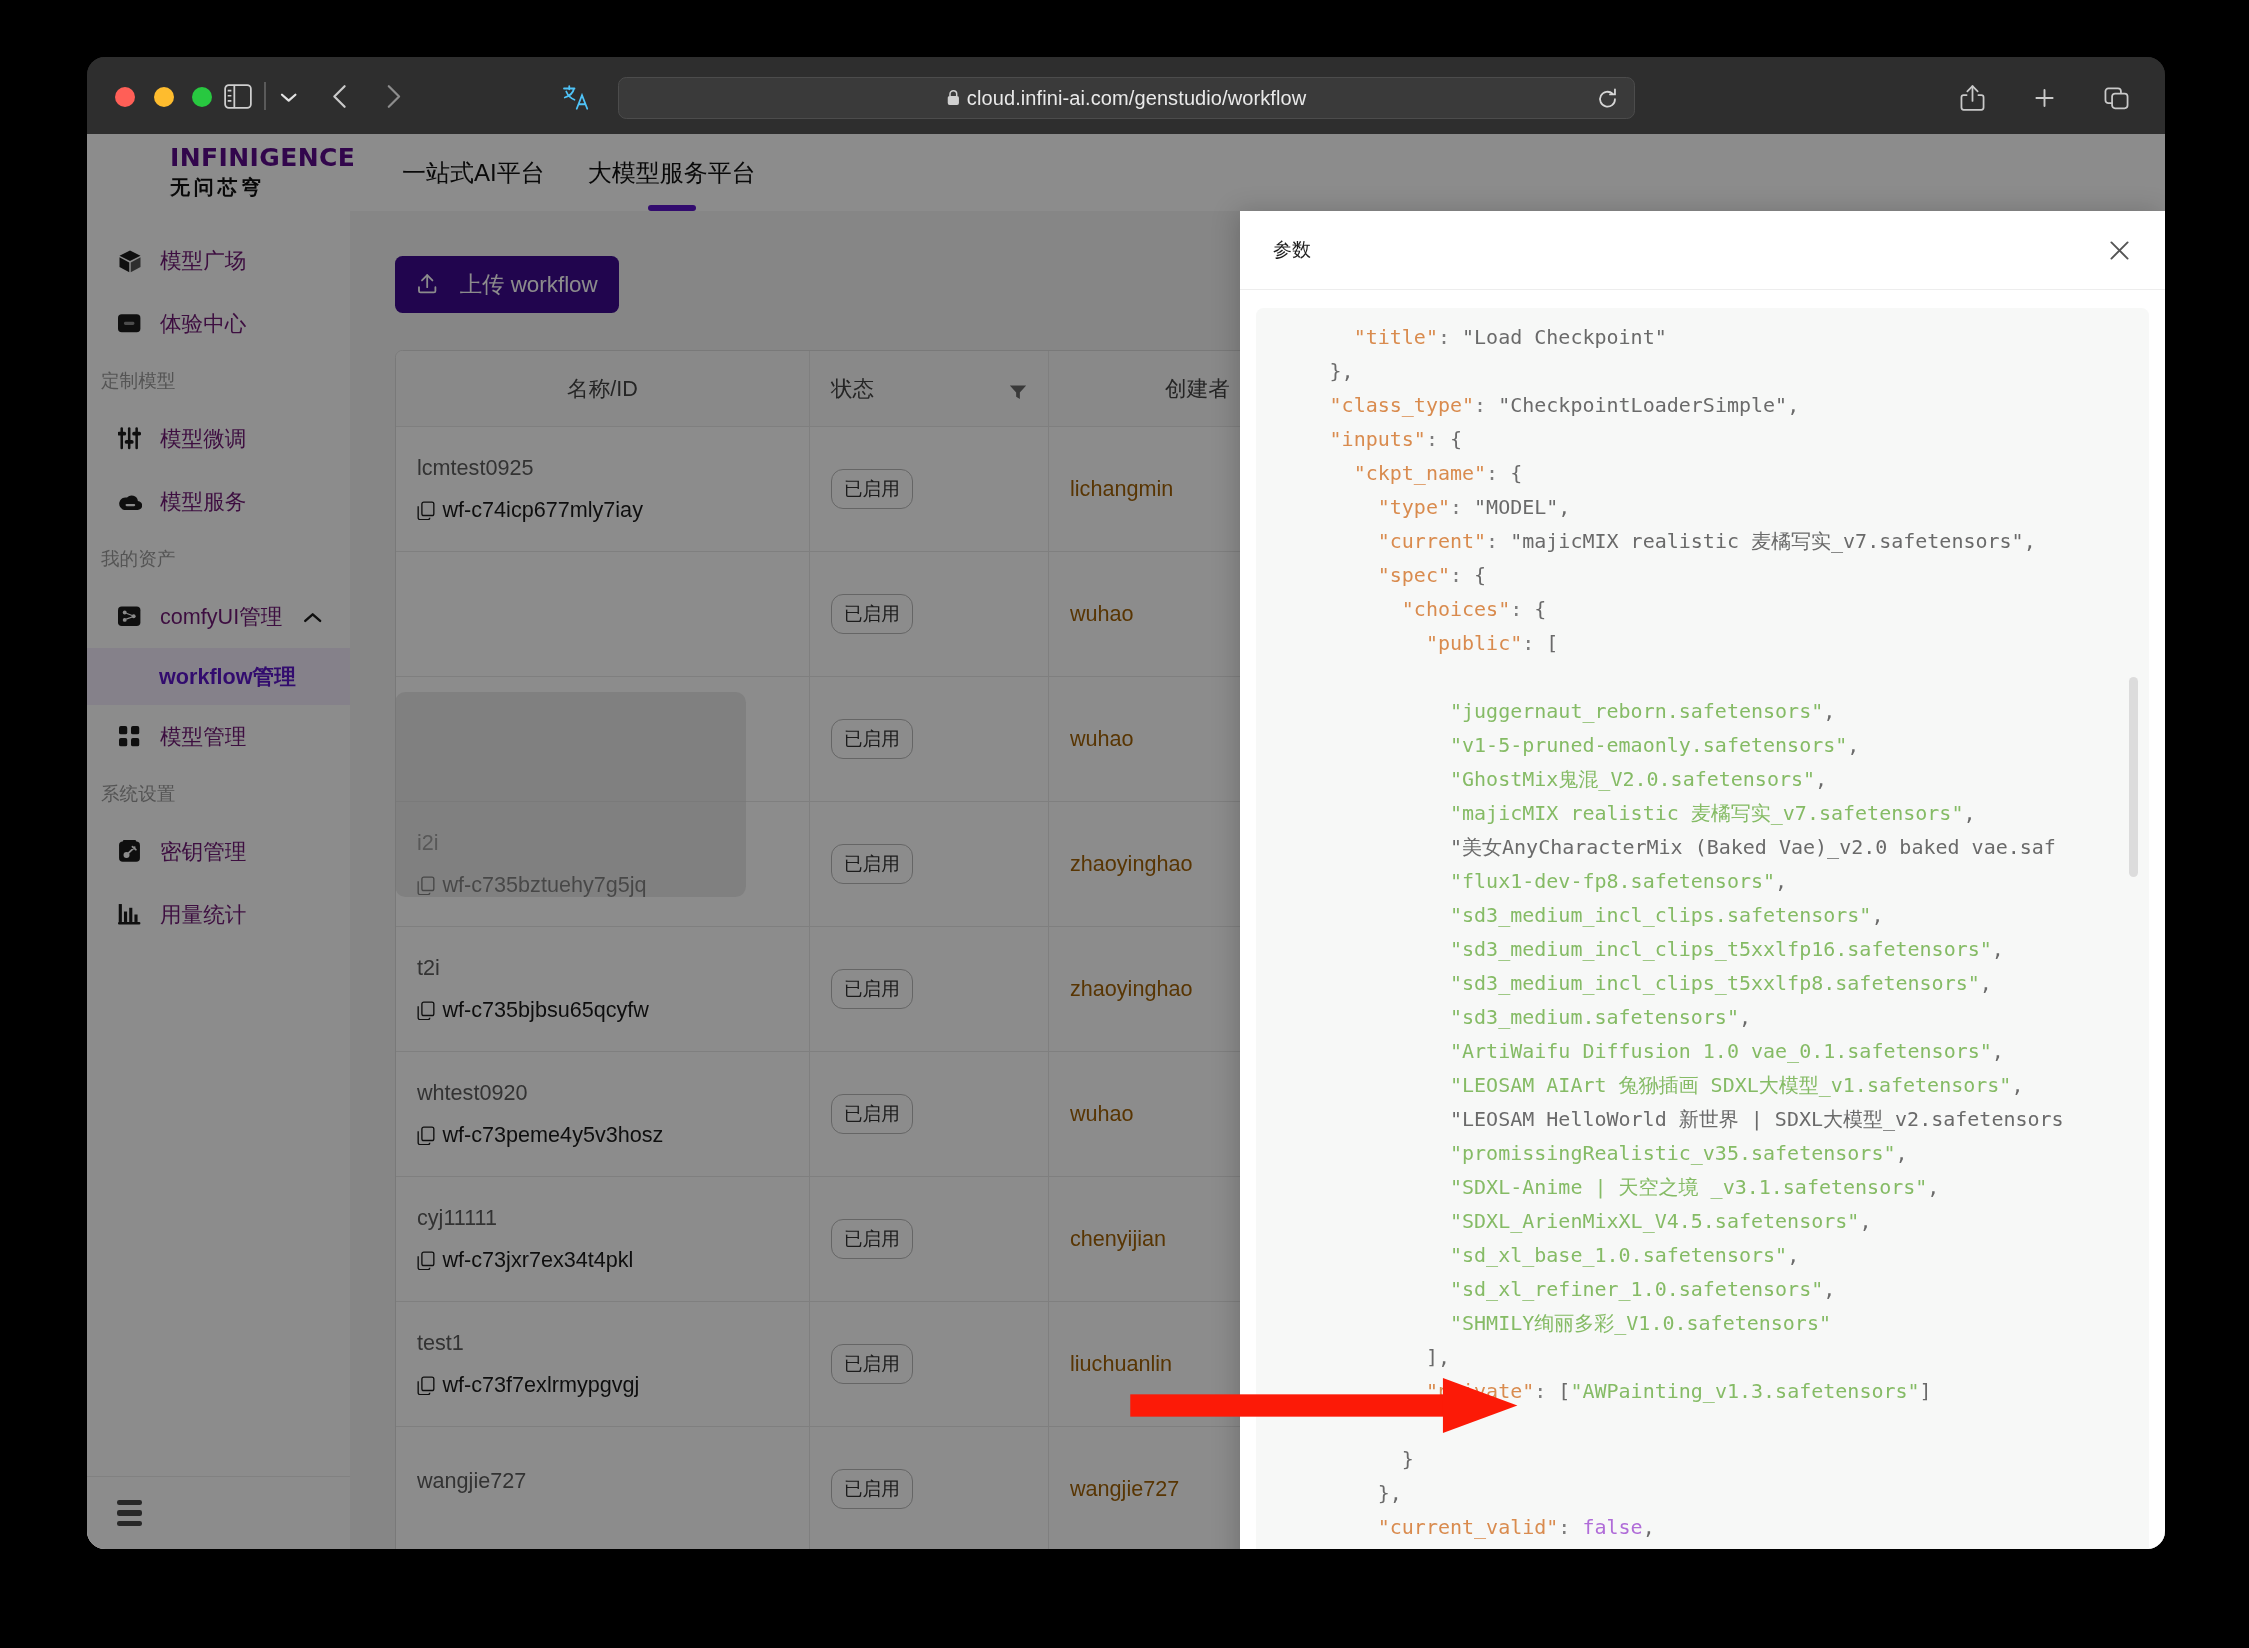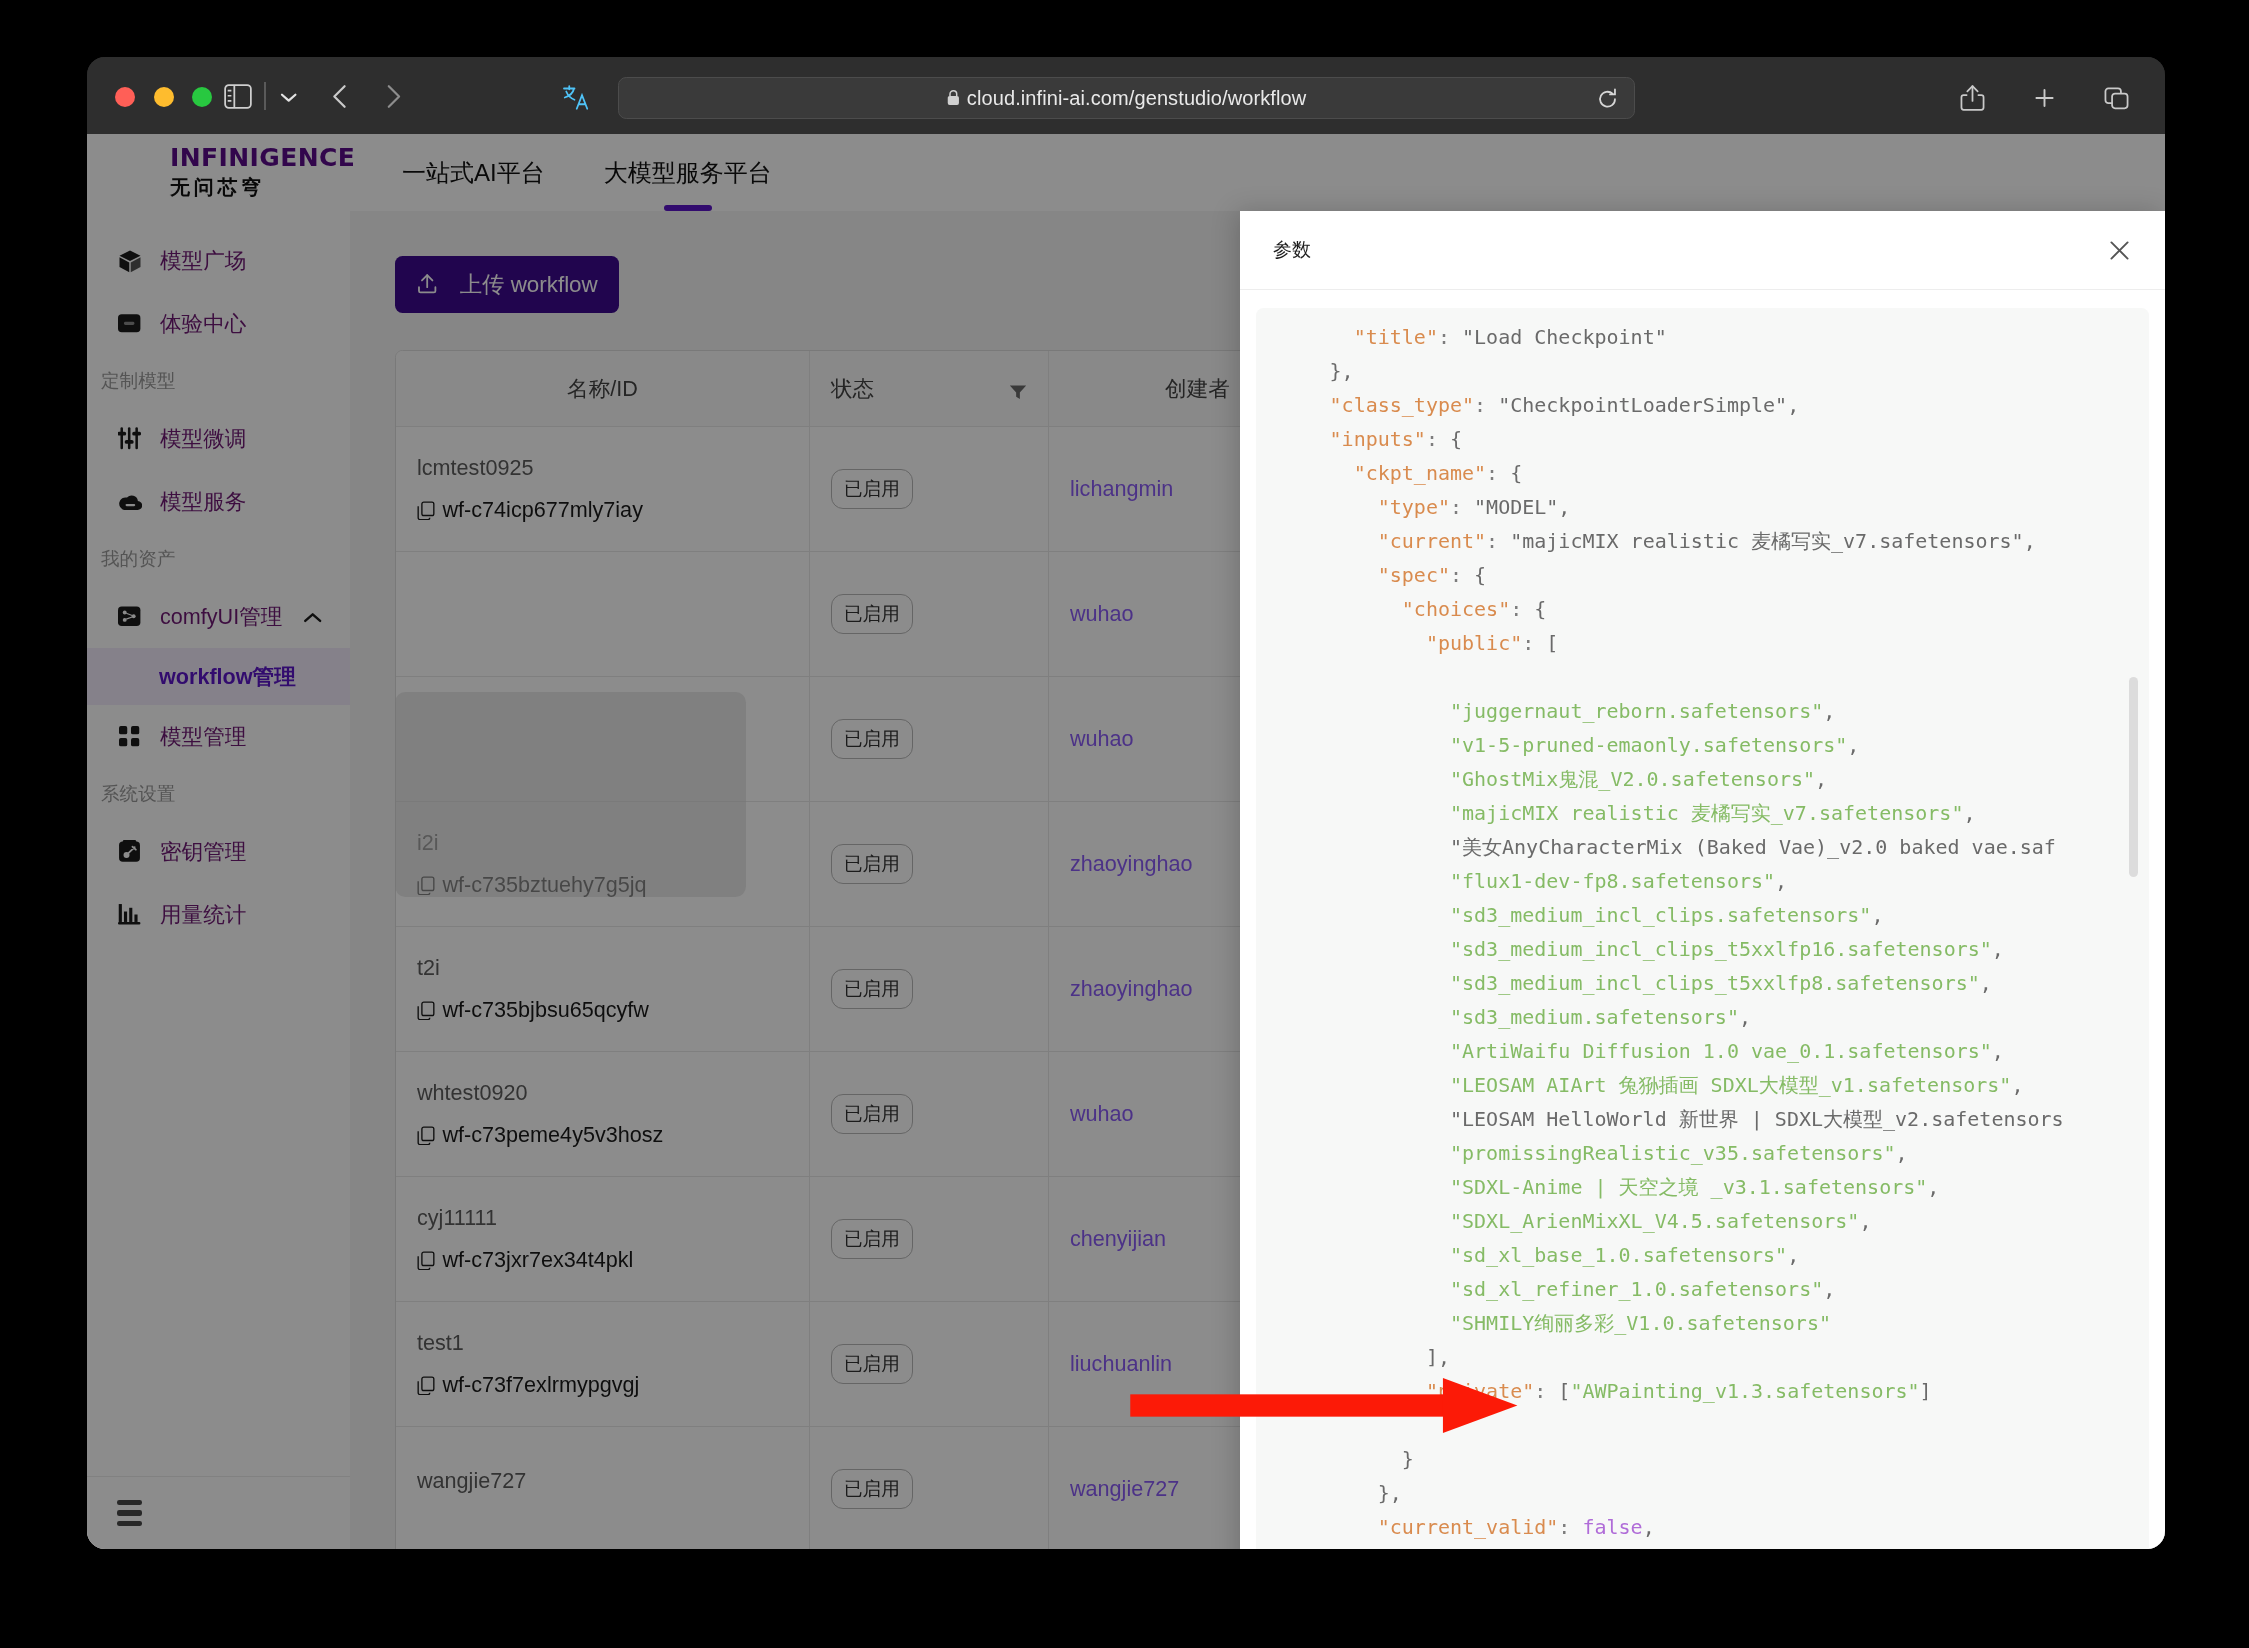--- a/index.html
+++ b/index.html
@@ -85,21 +85,21 @@
   }
   .logo { margin-left: 83px; width: 157px; }
   .logo-top {
     color: #5b0b8a; font-weight: 800; font-size: 25px; letter-spacing: 0.4px;
     line-height: 27px; font-family: "DejaVu Sans", sans-serif;
   }
   .logo-sub {
     color: #111; font-size: 20px; letter-spacing: 3.7px; font-weight: 700;
     margin-top: 3px; font-family: "DejaVu Sans", sans-serif;
   }
-  .topnav { display: flex; align-items: center; gap: 59px; margin-left: 75px; height: 77px; }
+  .topnav { display: flex; align-items: center; gap: 43px; margin-left: 75px; height: 77px; }
   .topnav .tab {
     font-size: 24px; color: #111; position: relative; height: 77px;
     display: flex; align-items: center; cursor: pointer;
   }
   .topnav .tab.active::after {
     content: ""; position: absolute; left: 50%; transform: translateX(-50%);
     bottom: 0; width: 48px; height: 6px; background: #5b14c8; border-radius: 3px;
   }
 
   
@@ -166,21 +166,21 @@
   .c-creator { width: 298px; }
   .c-rest { flex: 1; }
   .trow.body { height: 124px; }
   .cell-title { font-size: 21.6px; color: #5d5d5d; margin-bottom: 16.4px; }
   .cell-id { font-size: 21.6px; color: #1b1b1b; display: flex; align-items: center; gap: 7.5px; }
   .copy-ic { width: 18px; height: 19.4px; flex: 0 0 18px; }
   .badge {
     border: 0.7px solid #b9b9b9; border-radius: 12px;
     padding: 6px 12px; font-size: 18.6px; color: #333; width: fit-content;
   }
-  .creator-text { font-size: 21.6px; color: #8b5cf6; }
+  .creator-text { font-size: 21.6px; color: #a16207; }
   .filter-ic { margin-left: auto; width: 18px; height: 16.4px; }
 
   .ghost-overlay {
     position: absolute;
     left: 308px; top: 558px;
     width: 351px; height: 205px;
     background: rgba(215,215,215,.55);
     border-radius: 10.4px;
   }
 

